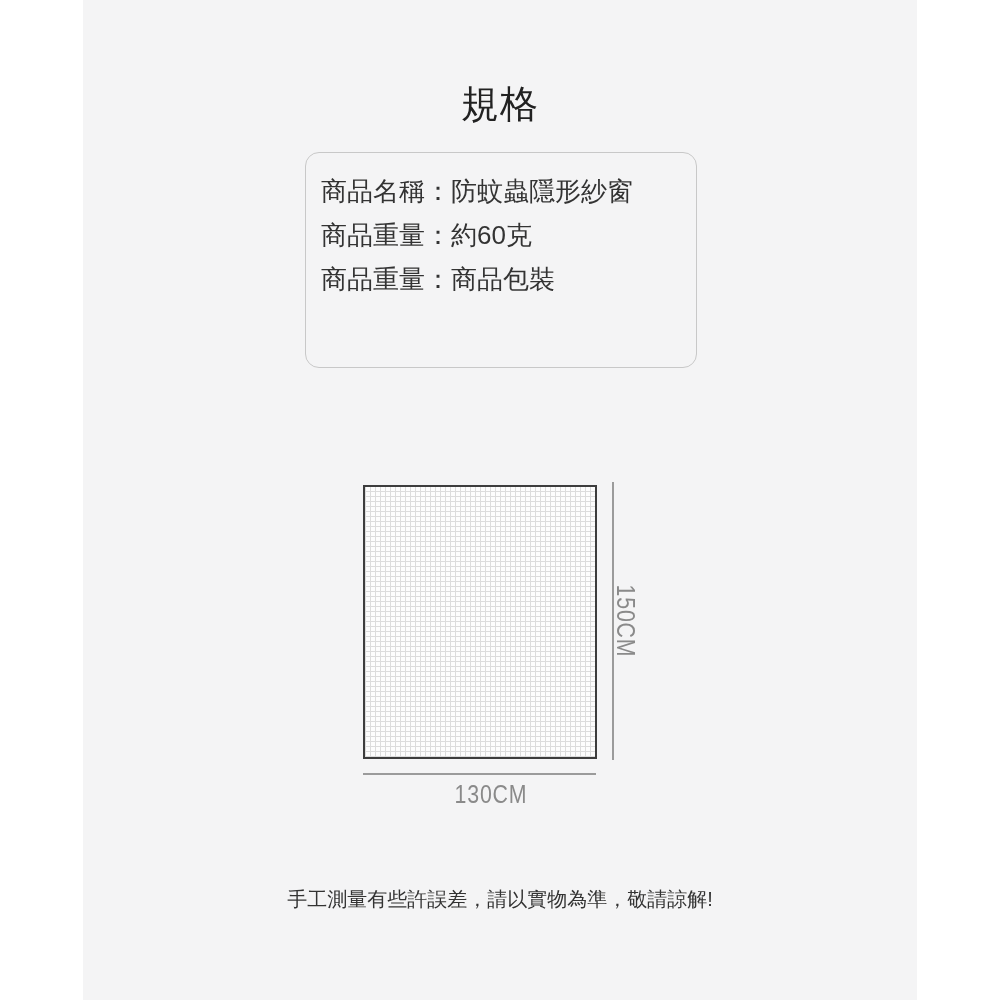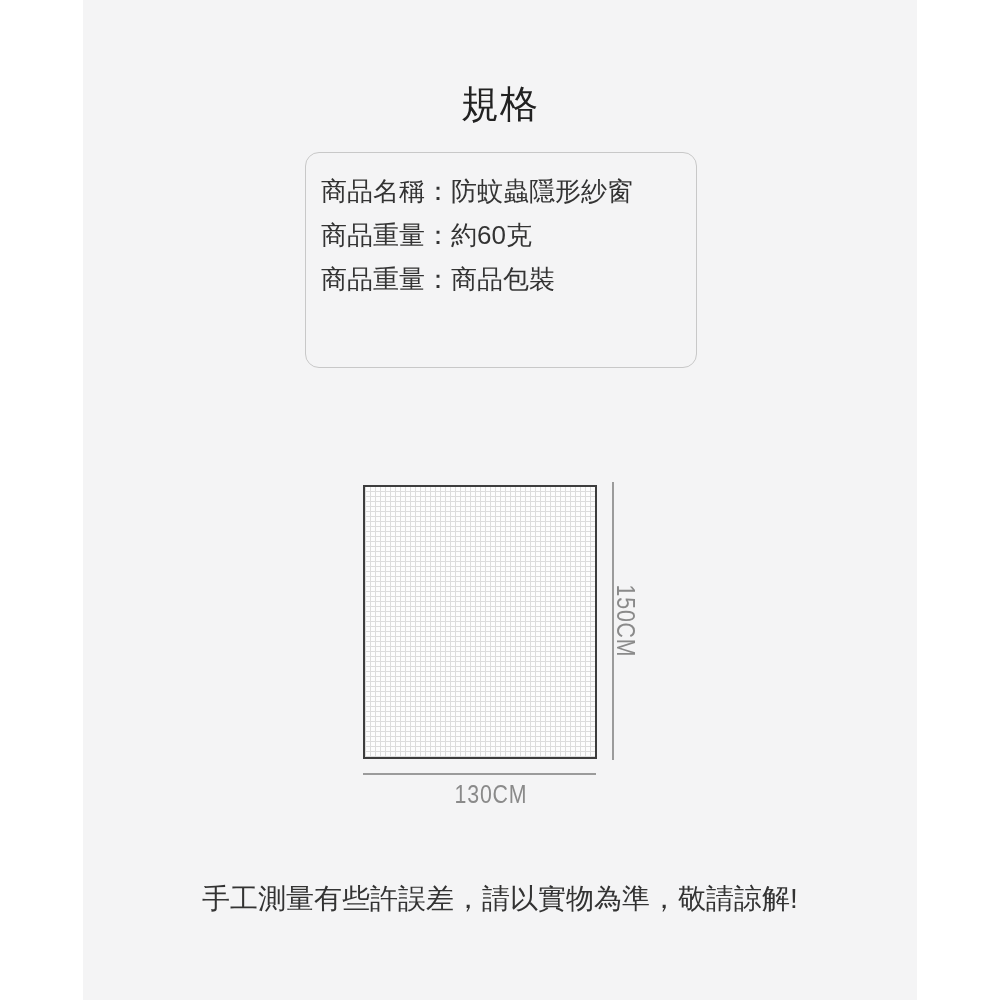--- a/index.html
+++ b/index.html
@@ -74,21 +74,21 @@
     left:626px;top:621px;
     transform:translate(-50%,-50%) rotate(90deg) scaleX(0.82);
   }
   .dim-label-width{
     left:491px;top:794px;
     transform:translate(-50%,-50%) scaleX(0.82);
   }
   .note-text{
     position:absolute;left:83px;top:884px;width:834px;
     text-align:center;
-    font-size:28px;line-height:30px;
+    font-size:20px;line-height:30px;
     color:var(--text-primary);
   }
 </style>
 </head>
 <body>
 
 <div class="canvas">
 
   <div class="content-column"></div>
 

